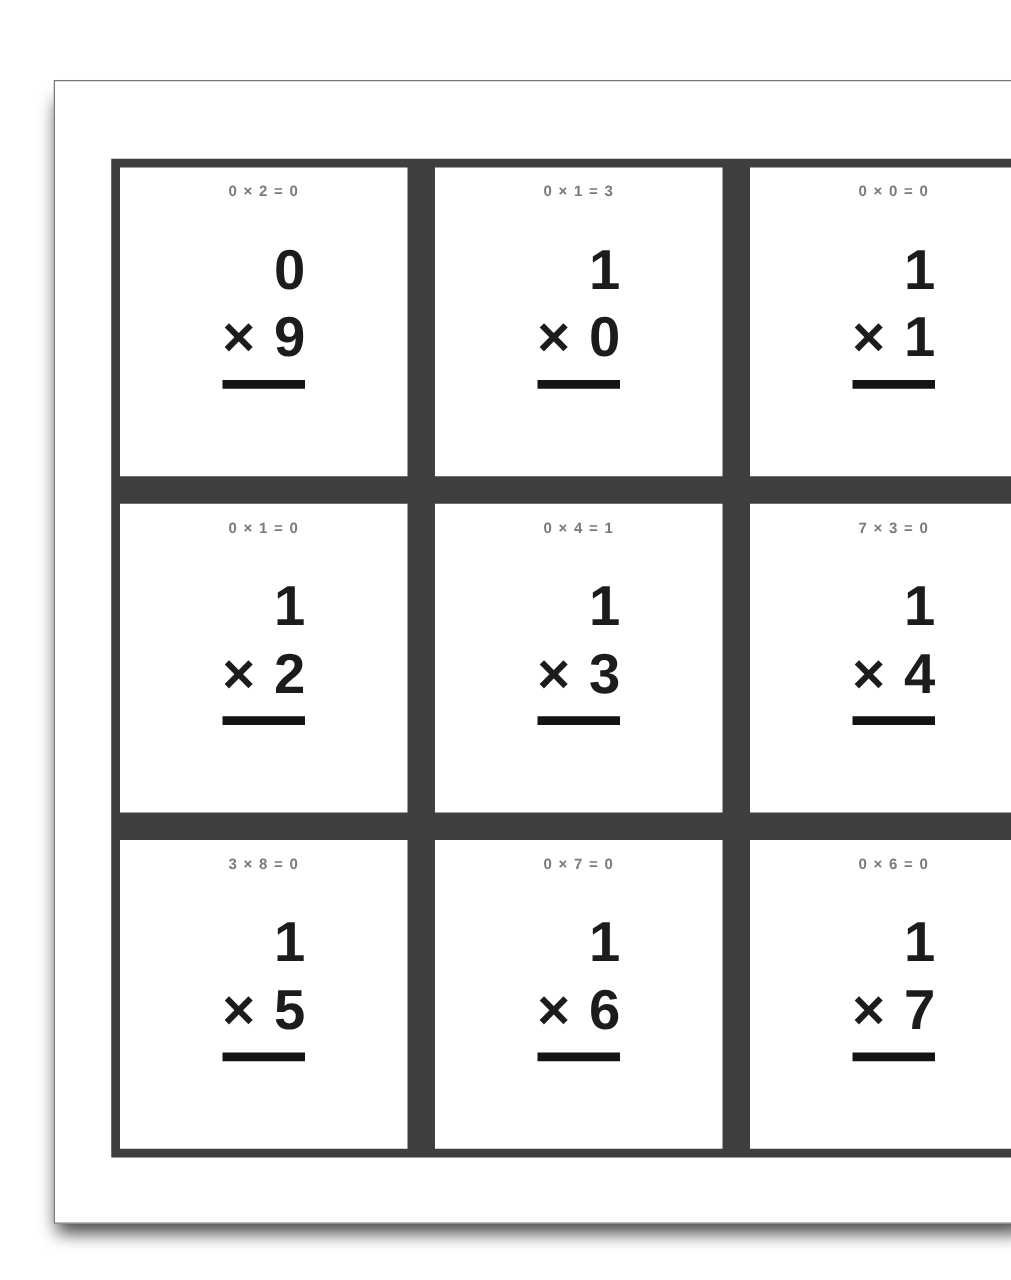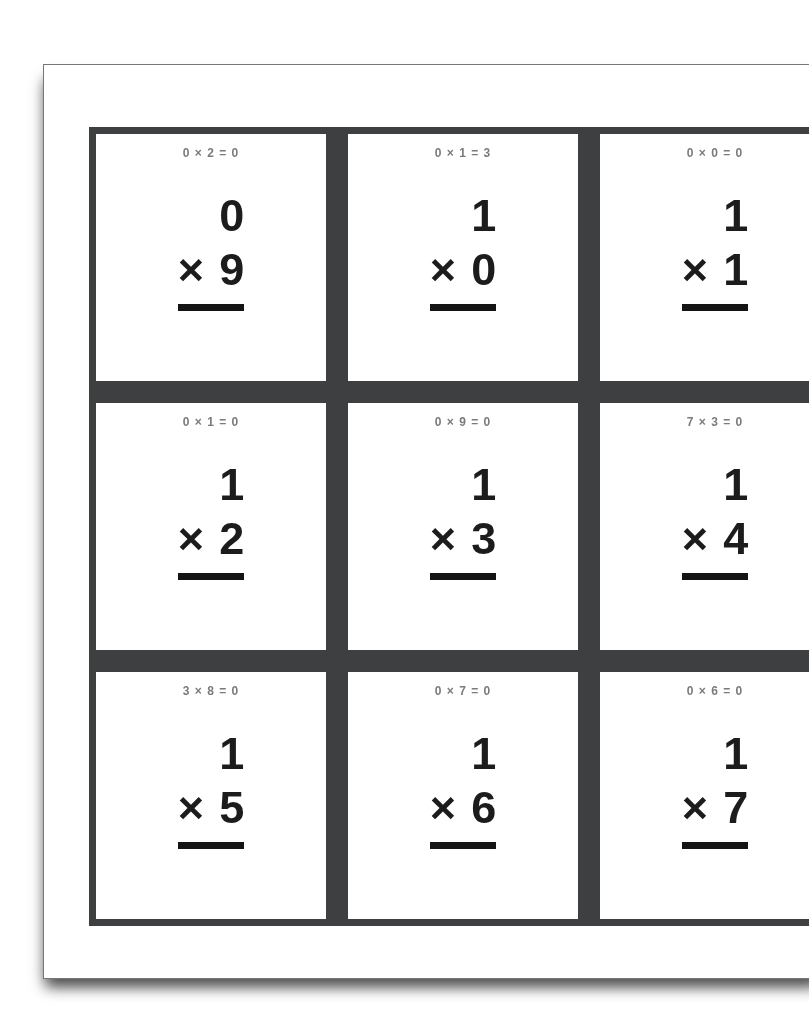--- a/index.html
+++ b/index.html
@@ -131,21 +131,21 @@
           <div class="top-operand">1</div>
           <div class="bottom-row">
             <span>×</span>
             <span>2</span>
           </div>
           <div class="answer-line"></div>
         </div>
       </div>
 
       <div class="card">
-        <div class="card-header">0 × 9 = 0</div>
+        <div class="card-header">0 × 4 = 1</div>
         <div class="problem">
           <div class="top-operand">1</div>
           <div class="bottom-row">
             <span>×</span>
             <span>3</span>
           </div>
           <div class="answer-line"></div>
         </div>
       </div>
 

